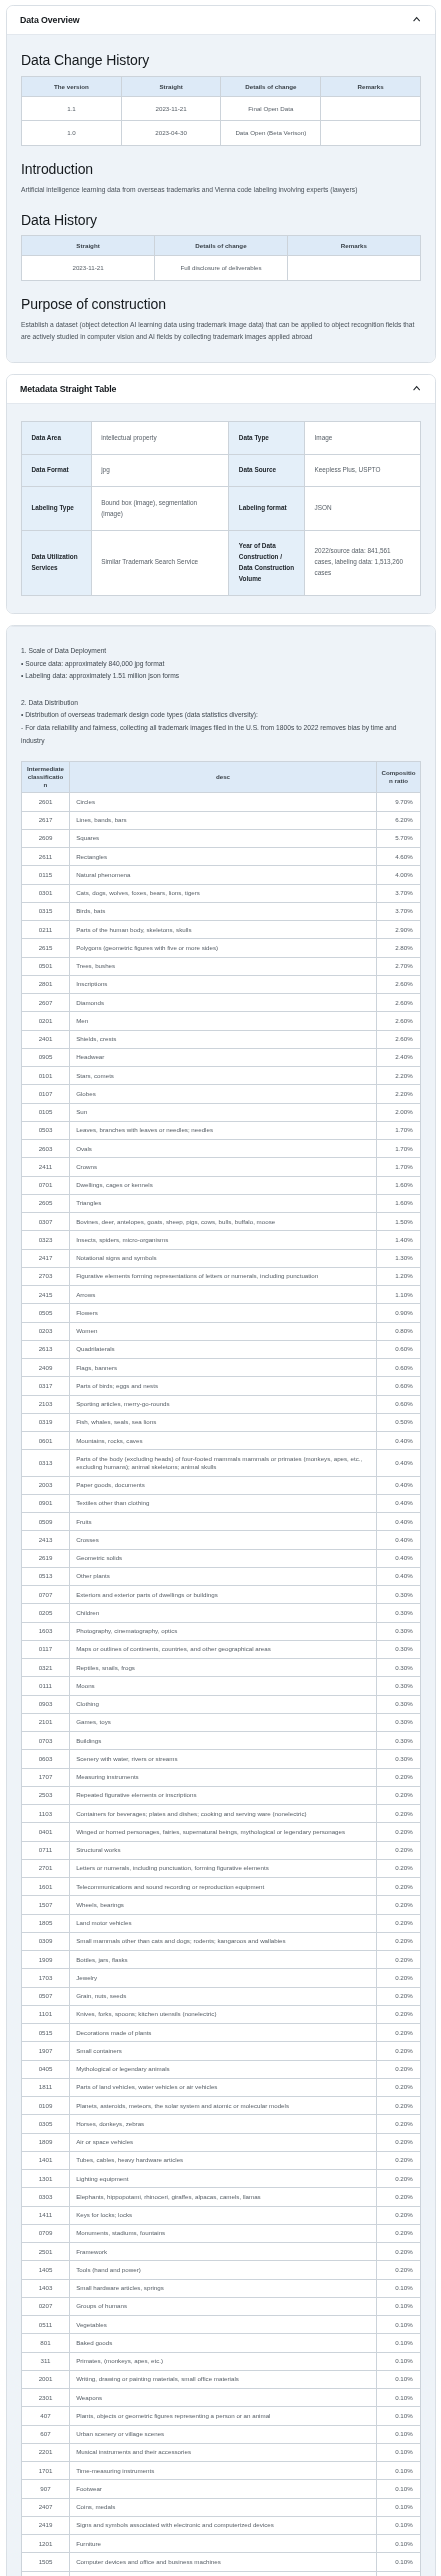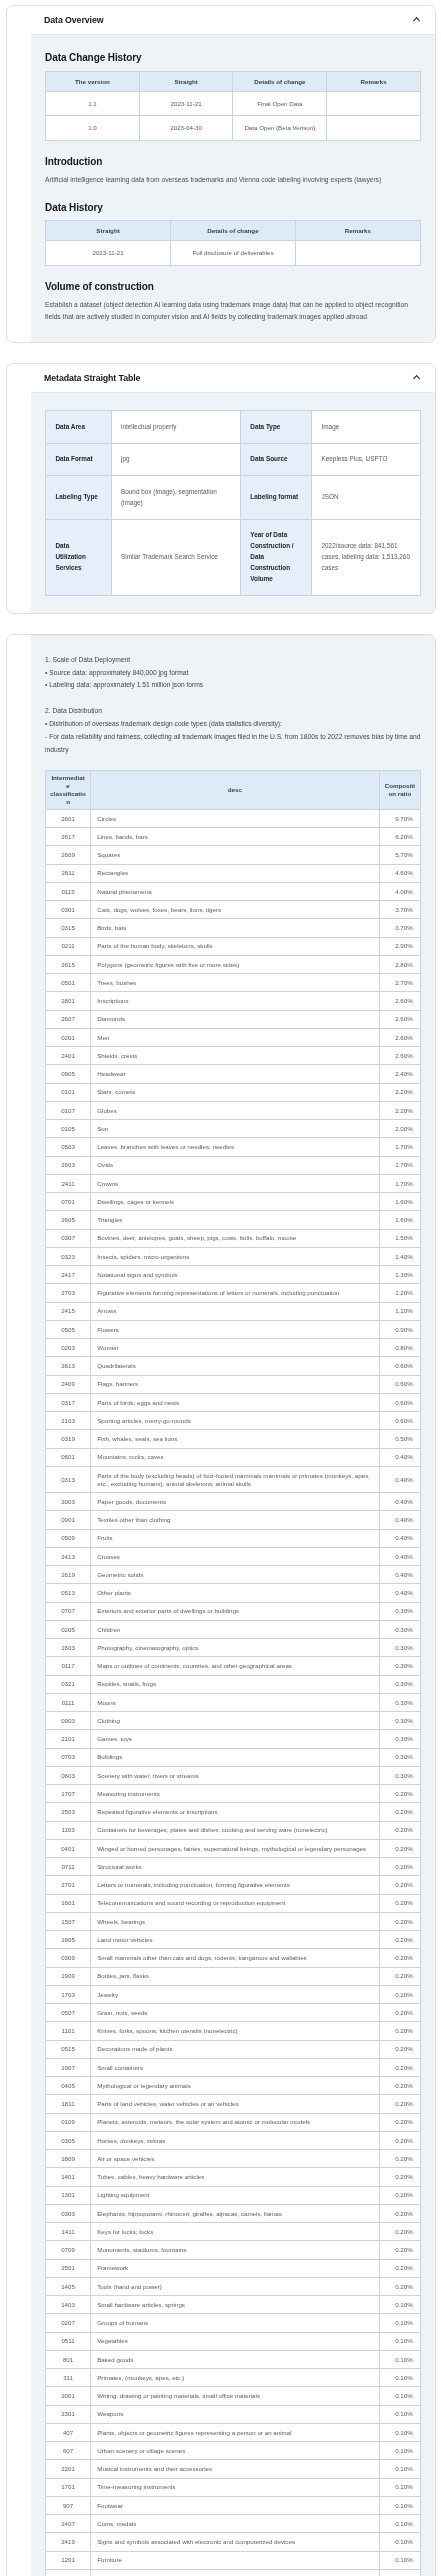--- a/index.html
+++ b/index.html
@@ -8,22 +8,21 @@
     font-family:"Liberation Sans", sans-serif;
     color:#333;
     -webkit-font-smoothing:antialiased;
   }
   .page{padding:5.2px 5.7px 12.4px 5.7px;}
   .card{
     background:#ffffff;
     border:0.5px solid #d9dfe5;
     border-radius:7.2px;
     overflow:hidden;
-    margin-bottom:20px;
-    padding-left:24px;
+    margin-bottom:11px;
   }
   .card-header{
     display:flex;
     align-items:center;
     justify-content:space-between;
     padding:8.2px 13.4px;
     background:#ffffff;
     cursor:pointer;
   }
   .card-title{
@@ -32,22 +31,22 @@
     color:#15191d;
     letter-spacing:-0.1px;
   }
   .chev{display:inline-flex;}
   .card-body{
     background:#eef3f8;
     border-top:0.5px solid #e3e8ee;
     padding:17.5px 14.4px 17.5px 14.4px;
   }
   .sec-heading{
-    font-size:10px;
-    font-weight:700;
+    font-size:14px;
+    font-weight:400;
     color:#15191d;
     margin:0 0 7.2px 0;
     letter-spacing:-0.1px;
   }
   .sec{margin-bottom:15.5px;}
   .sec:last-child{margin-bottom:2.1px;}
   .para{
     font-size:6.7px;
     color:#474f57;
     line-height:1.75;
@@ -165,21 +164,21 @@
               <tr>
                 <td>2023-11-21</td>
                 <td>Full disclosure of deliverables</td>
                 <td></td>
               </tr>
             </tbody>
         </table>
       </div>
 
       <div class="sec">
-        <h3 class="sec-heading">Volume of construction</h3>
+        <h3 class="sec-heading">Purpose of construction</h3>
         <p class="para">Establish a dataset (object detection AI learning data using trademark image data) that can be applied to object recognition fields that are actively studied in computer vision and AI fields by collecting trademark images applied abroad</p>
       </div>
 
     </div>
   </section>
 
   <section class="card">
     <header class="card-header">
       <span class="card-title">Metadata Straight Table</span>
       <span class="chev">

